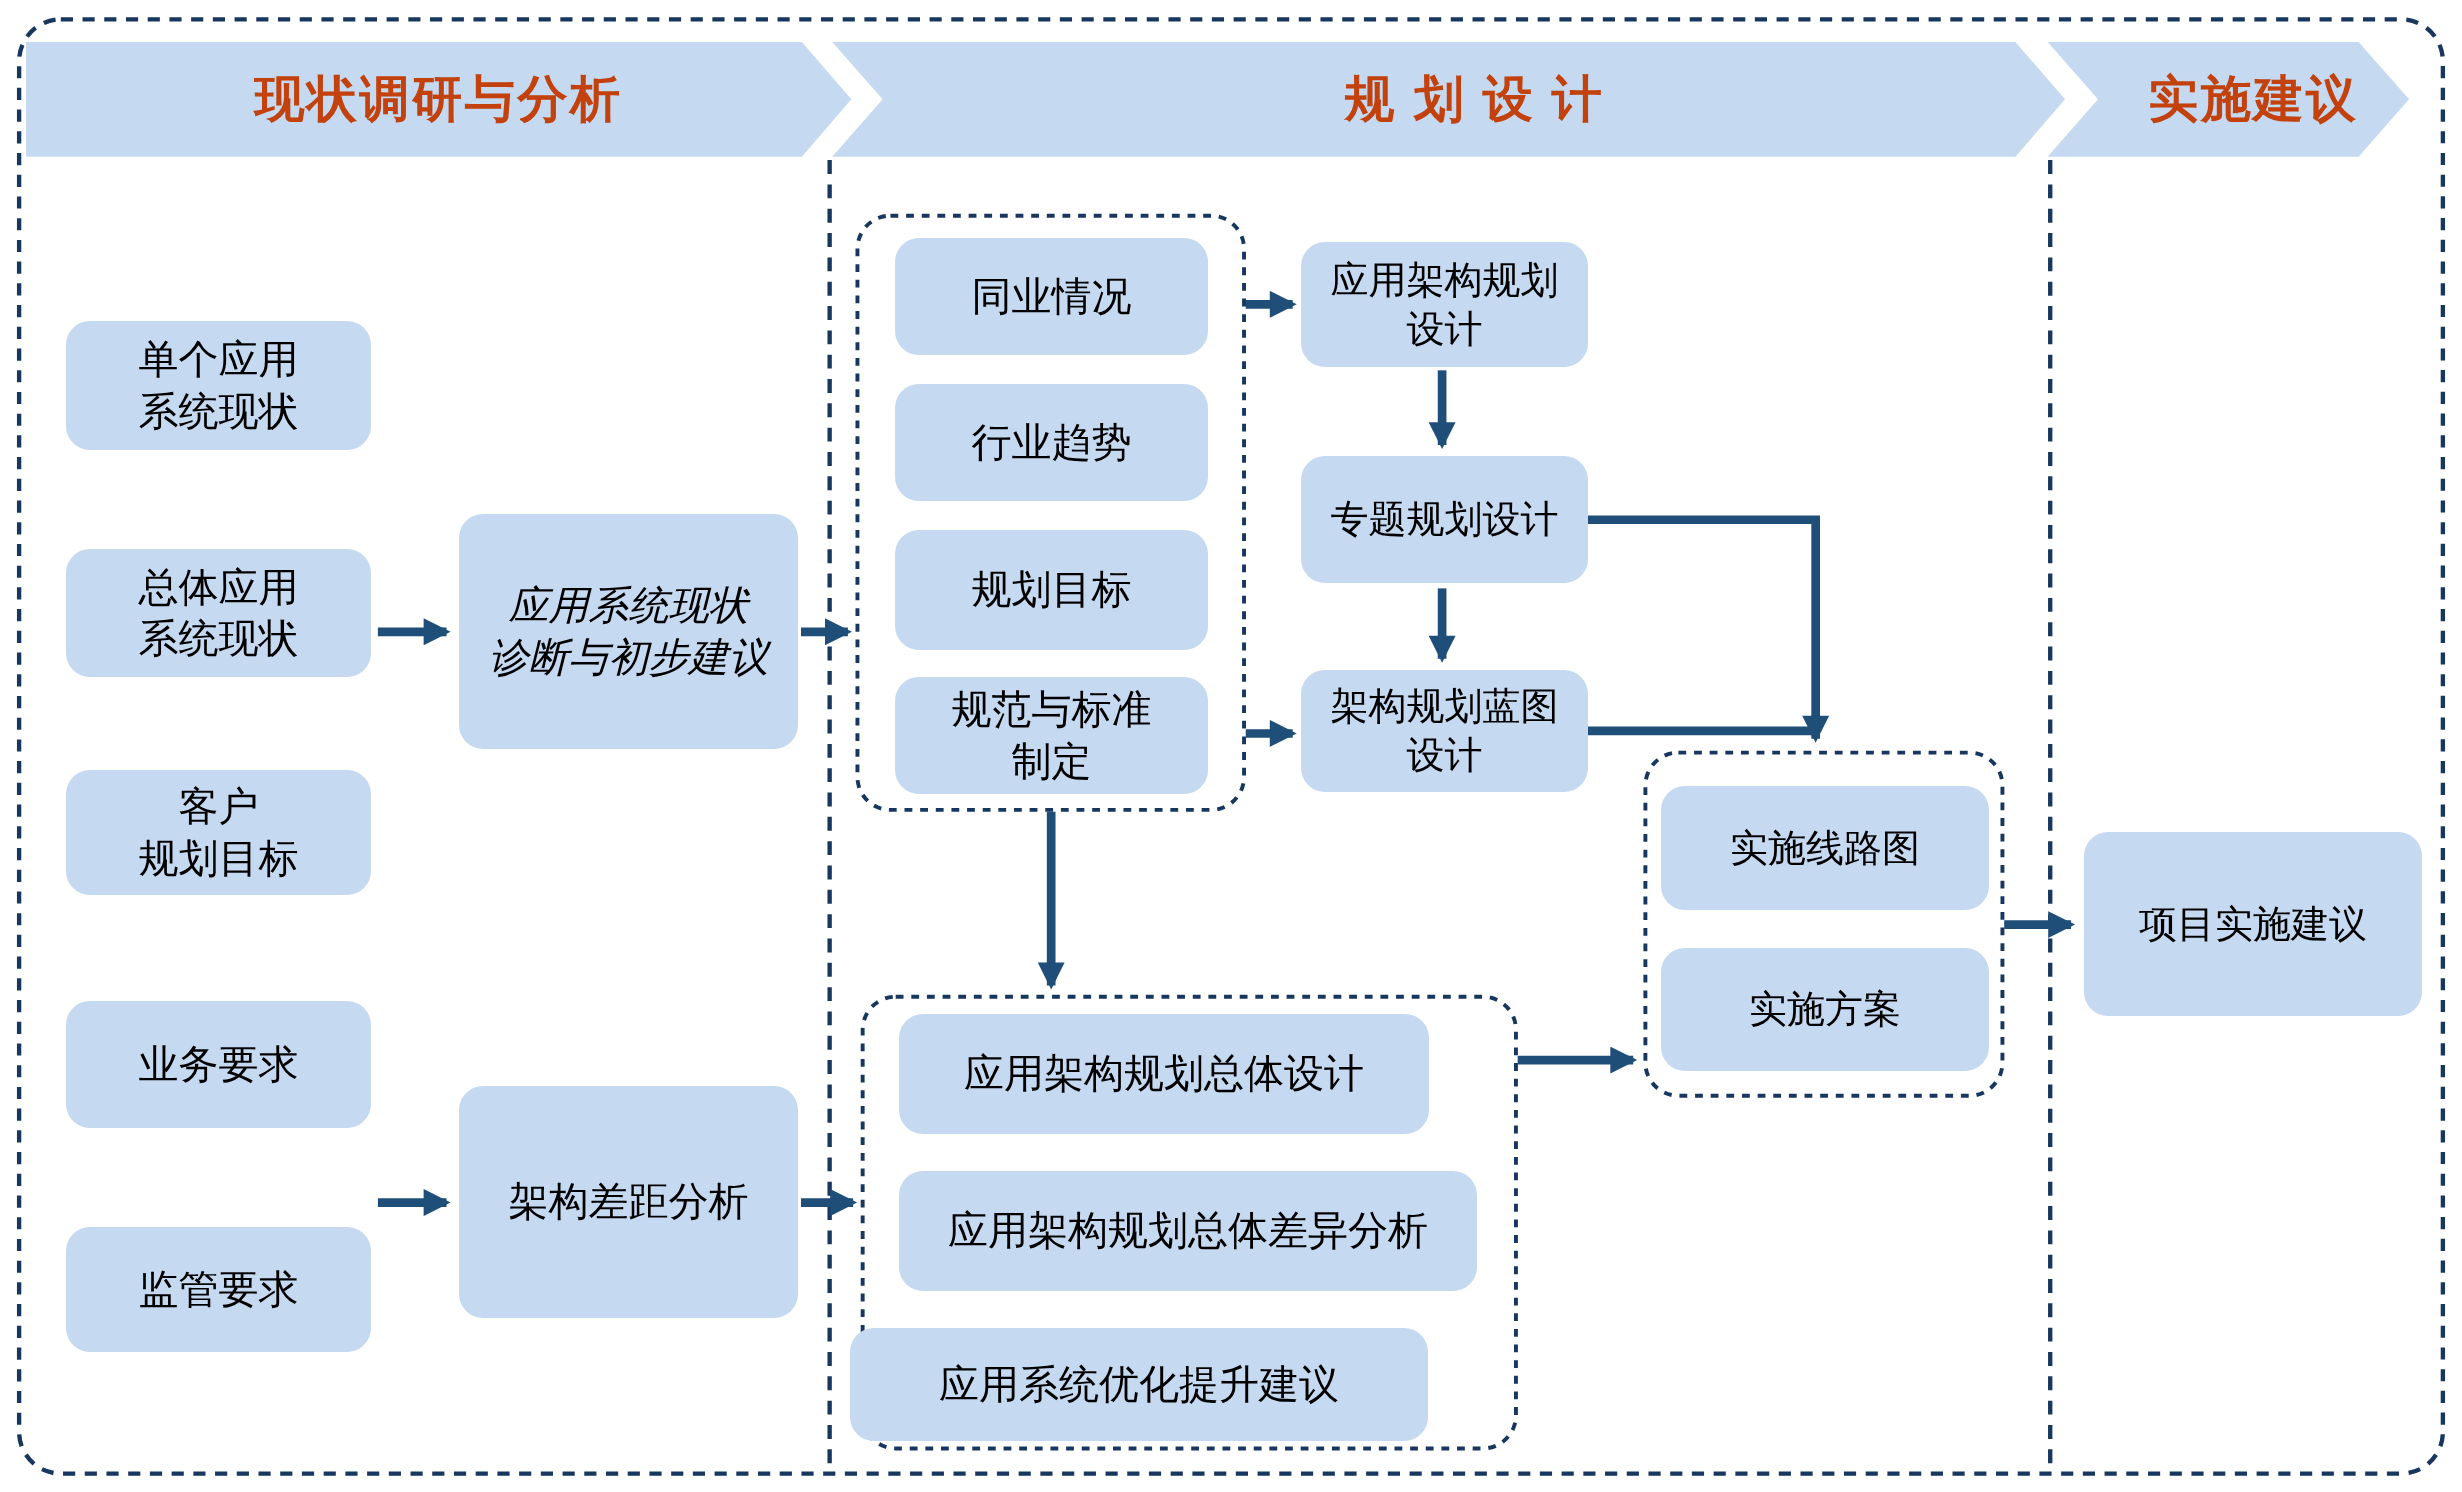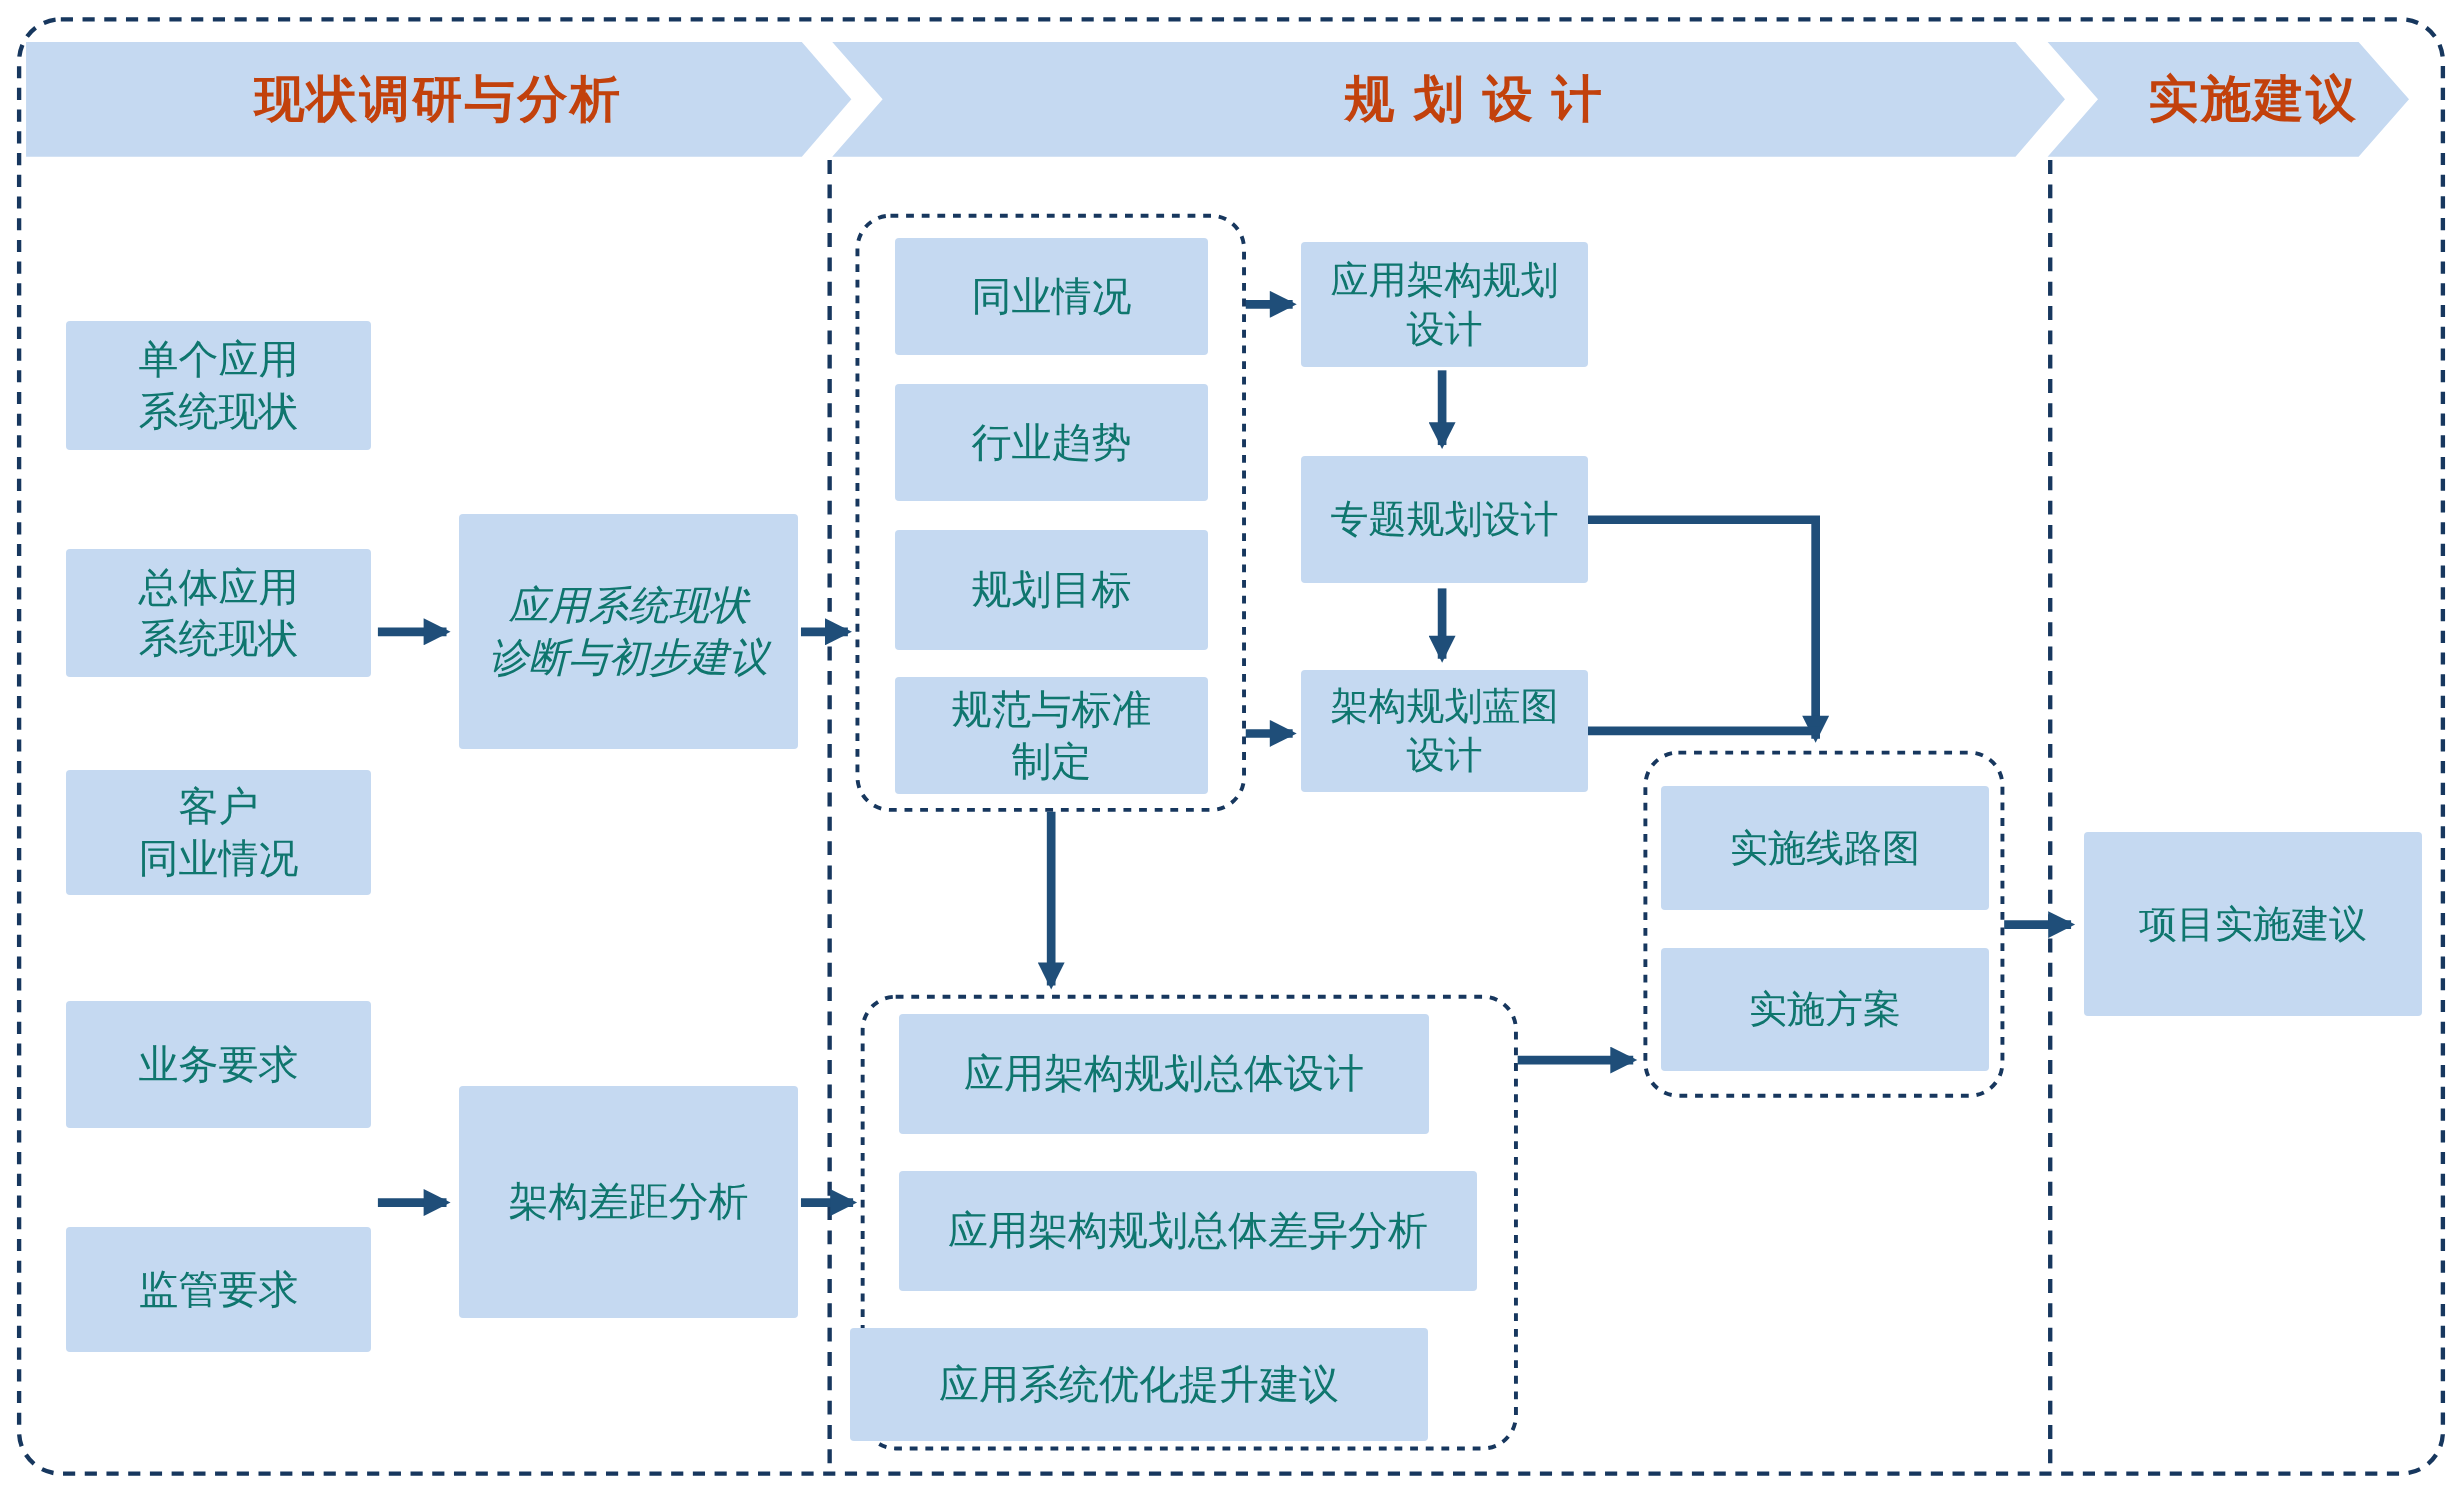--- a/index.html
+++ b/index.html
@@ -7,21 +7,21 @@
     position:relative;width:2462px;height:1493px;background:#ffffff;overflow:hidden;
     font-family:"Liberation Sans","DejaVu Sans",sans-serif;
   }
   .layer{position:absolute;left:0;top:0;width:2462px;height:1493px;}
   .abs{position:absolute;display:flex;align-items:center;justify-content:center;text-align:center;}
   .phase-label{
     color:#c2410c;font-weight:bold;font-size:50px;letter-spacing:2.6px;line-height:1.1;
     white-space:pre-line;z-index:3;
   }
   .box{
-    background:#C5D9F1;border-radius:4px;color:#0f766e;font-size:40px;line-height:1.28;
+    background:#C5D9F1;border-radius:24px;color:#000000;font-size:40px;line-height:1.28;
     white-space:pre-line;z-index:2;font-weight:500;
   }
   .box.small{font-size:38px;text-align:center;}
   .box.wide{font-size:40px;}
 </style>
 </head>
 <body>
 
 <div class="canvas">
 
@@ -62,21 +62,21 @@
 
   <div class="abs phase-label" style="left:26px;top:42px;width:825px;height:115px;">现状调研与分析</div>
   <div class="abs phase-label" style="left:883px;top:42px;width:1183px;height:115px;">规 划 设 计</div>
   <div class="abs phase-label" style="left:2098px;top:42px;width:311px;height:115px;">实施建议</div>
 
   <div class="abs box" style="left:66px;top:321px;width:305px;height:129px;">单个应用
 系统现状</div>
   <div class="abs box" style="left:66px;top:549px;width:305px;height:128px;">总体应用
 系统现状</div>
   <div class="abs box" style="left:66px;top:770px;width:305px;height:125px;">客户
-同业情况</div>
+规划目标</div>
   <div class="abs box" style="left:66px;top:1001px;width:305px;height:127px;">业务要求</div>
   <div class="abs box" style="left:66px;top:1227px;width:305px;height:125px;">监管要求</div>
 
   <div class="abs box" style="left:459px;top:514px;width:339px;height:235px;font-style:italic;">应用系统现状
 诊断与初步建议</div>
   <div class="abs box" style="left:459px;top:1086px;width:339px;height:232px;">架构差距分析</div>
 
   <div class="abs box" style="left:895px;top:238px;width:313px;height:117px;">同业情况</div>
   <div class="abs box" style="left:895px;top:384px;width:313px;height:117px;">行业趋势</div>
   <div class="abs box" style="left:895px;top:530px;width:313px;height:120px;">规划目标</div>

